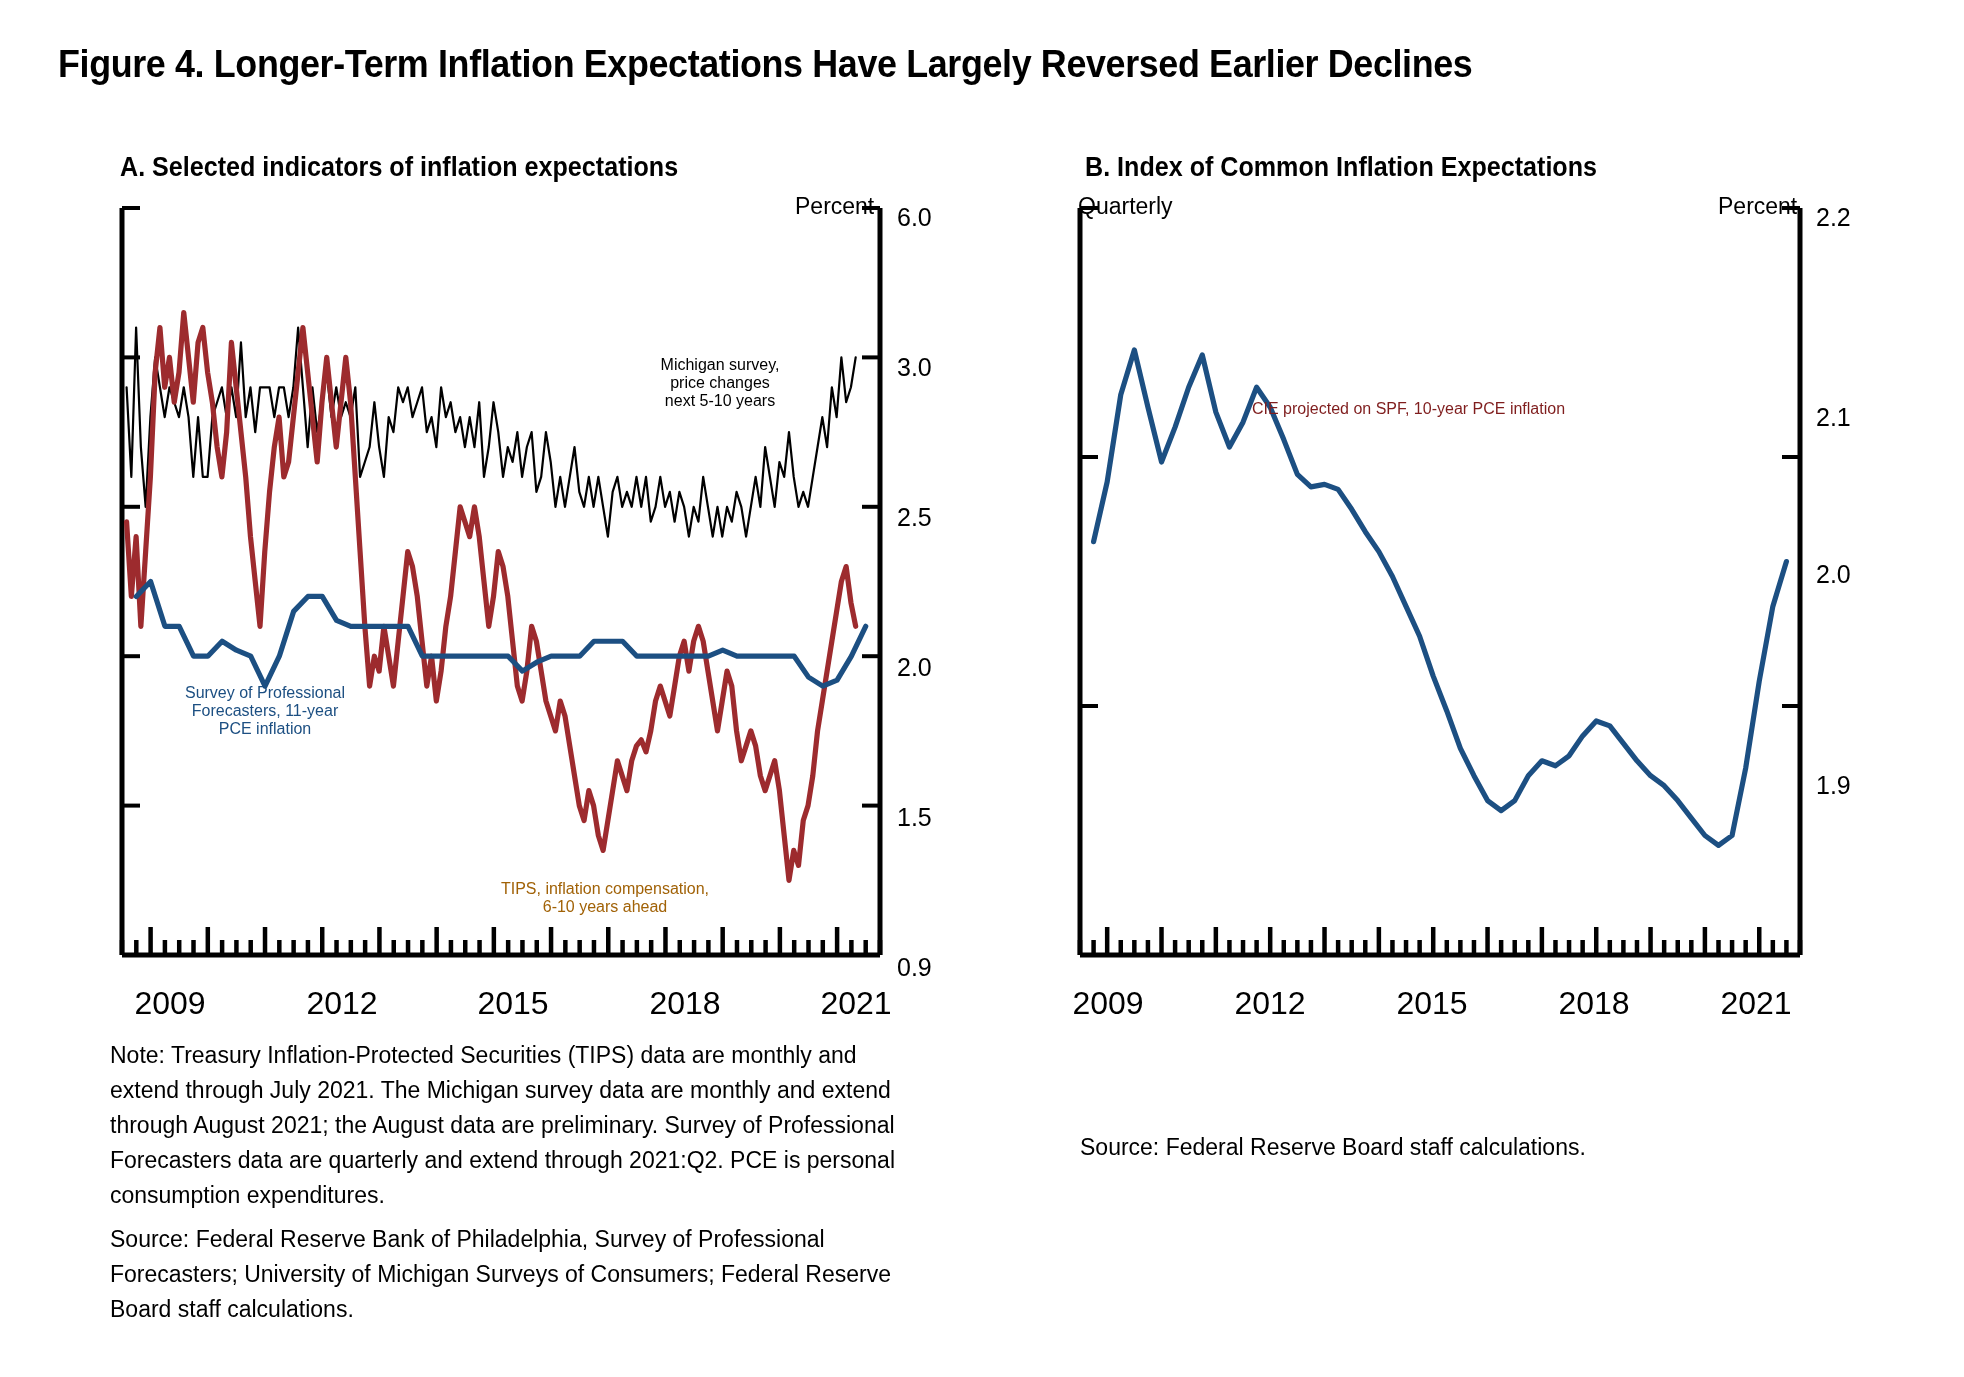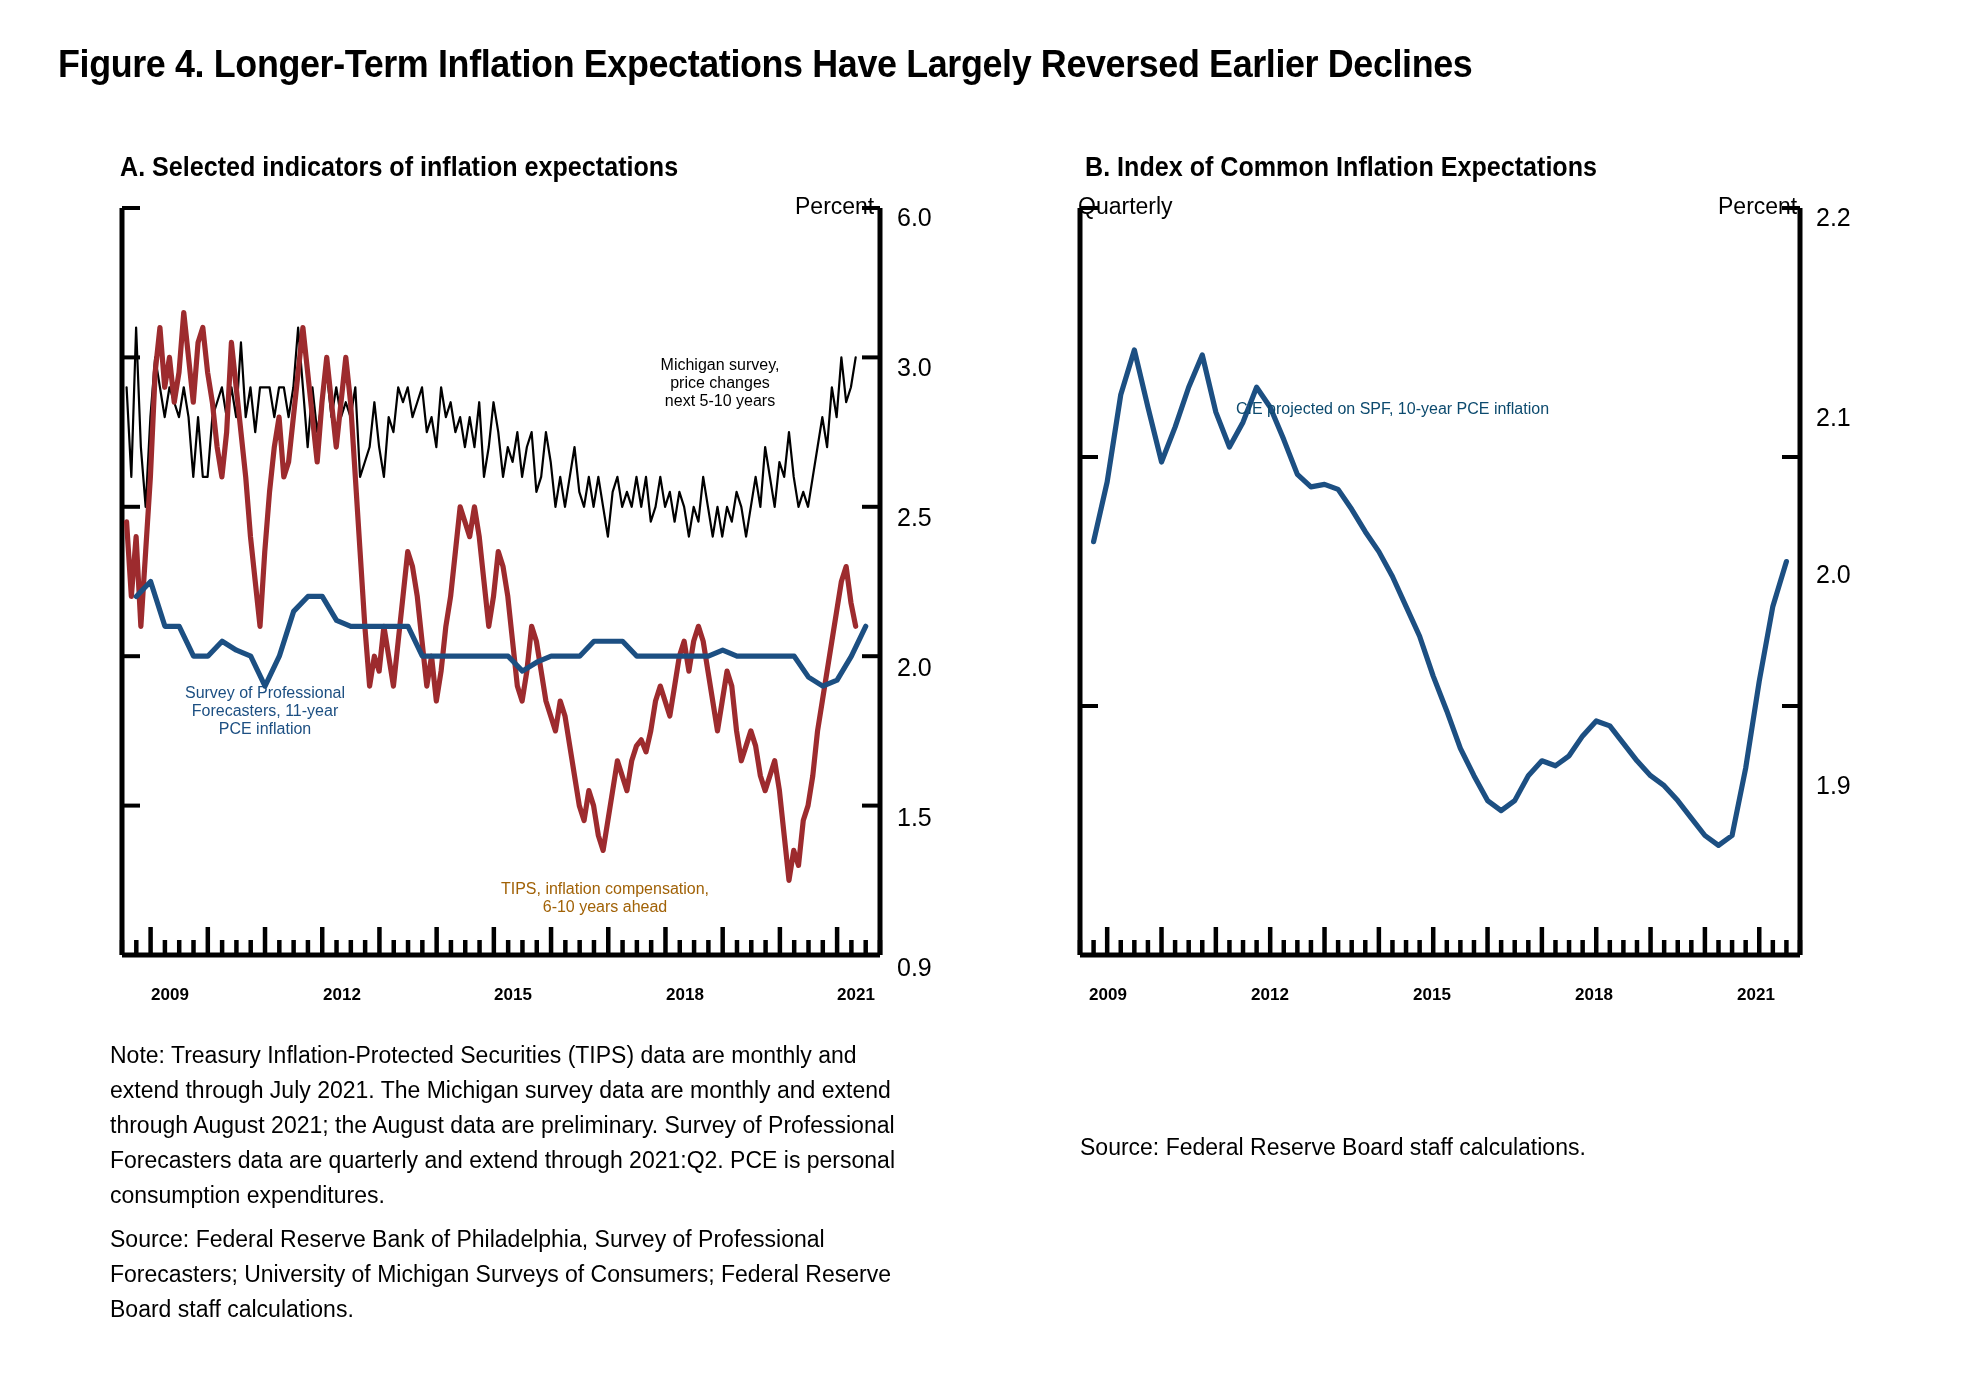--- a/index.html
+++ b/index.html
@@ -44,22 +44,22 @@
     white-space: nowrap;
   }
   .plot-svg { position: absolute; }
   .tick-label {
     position: absolute;
     font-size: 25px;
     white-space: nowrap;
   }
   .xtick-label {
     position: absolute;
-    font-size: 17px;
-    font-weight: bold;
+    font-size: 32px;
+    font-weight: normal;
     white-space: nowrap;
     transform: translateX(-50%);
     text-align: center;
   }
   .series-label {
     position: absolute;
     font-size: 16px;
     line-height: 1.13;
     white-space: pre;
   }
@@ -259,16 +259,16 @@
   <div class="tick-label" style="left:836px; top:363px;margin-top:40px;">2.1</div>
   <div class="tick-label" style="left:836px; top:560px;">2.0</div>
   <div class="tick-label" style="left:836px; top:771px;">1.9</div>
 
   <div class="xtick-label" style="left:128px; top:985px;">2009</div>
   <div class="xtick-label" style="left:290px; top:985px;">2012</div>
   <div class="xtick-label" style="left:452px; top:985px;">2015</div>
   <div class="xtick-label" style="left:614px; top:985px;">2018</div>
   <div class="xtick-label" style="left:776px; top:985px;">2021</div>
 
-  <div class="series-label" style="left:256px; top:400px; color:#0c4a6e;">CIE projected on SPF, 10-year PCE inflation</div>
+  <div class="series-label" style="left:272px; top:400px; color:#7f1d1d;">CIE projected on SPF, 10-year PCE inflation</div>
 
   <div class="notes" style="left:100px; top:1130px; width:830px;">    Source:  Federal Reserve Board staff calculations.</div>
 </div>
 
 </body></html>

